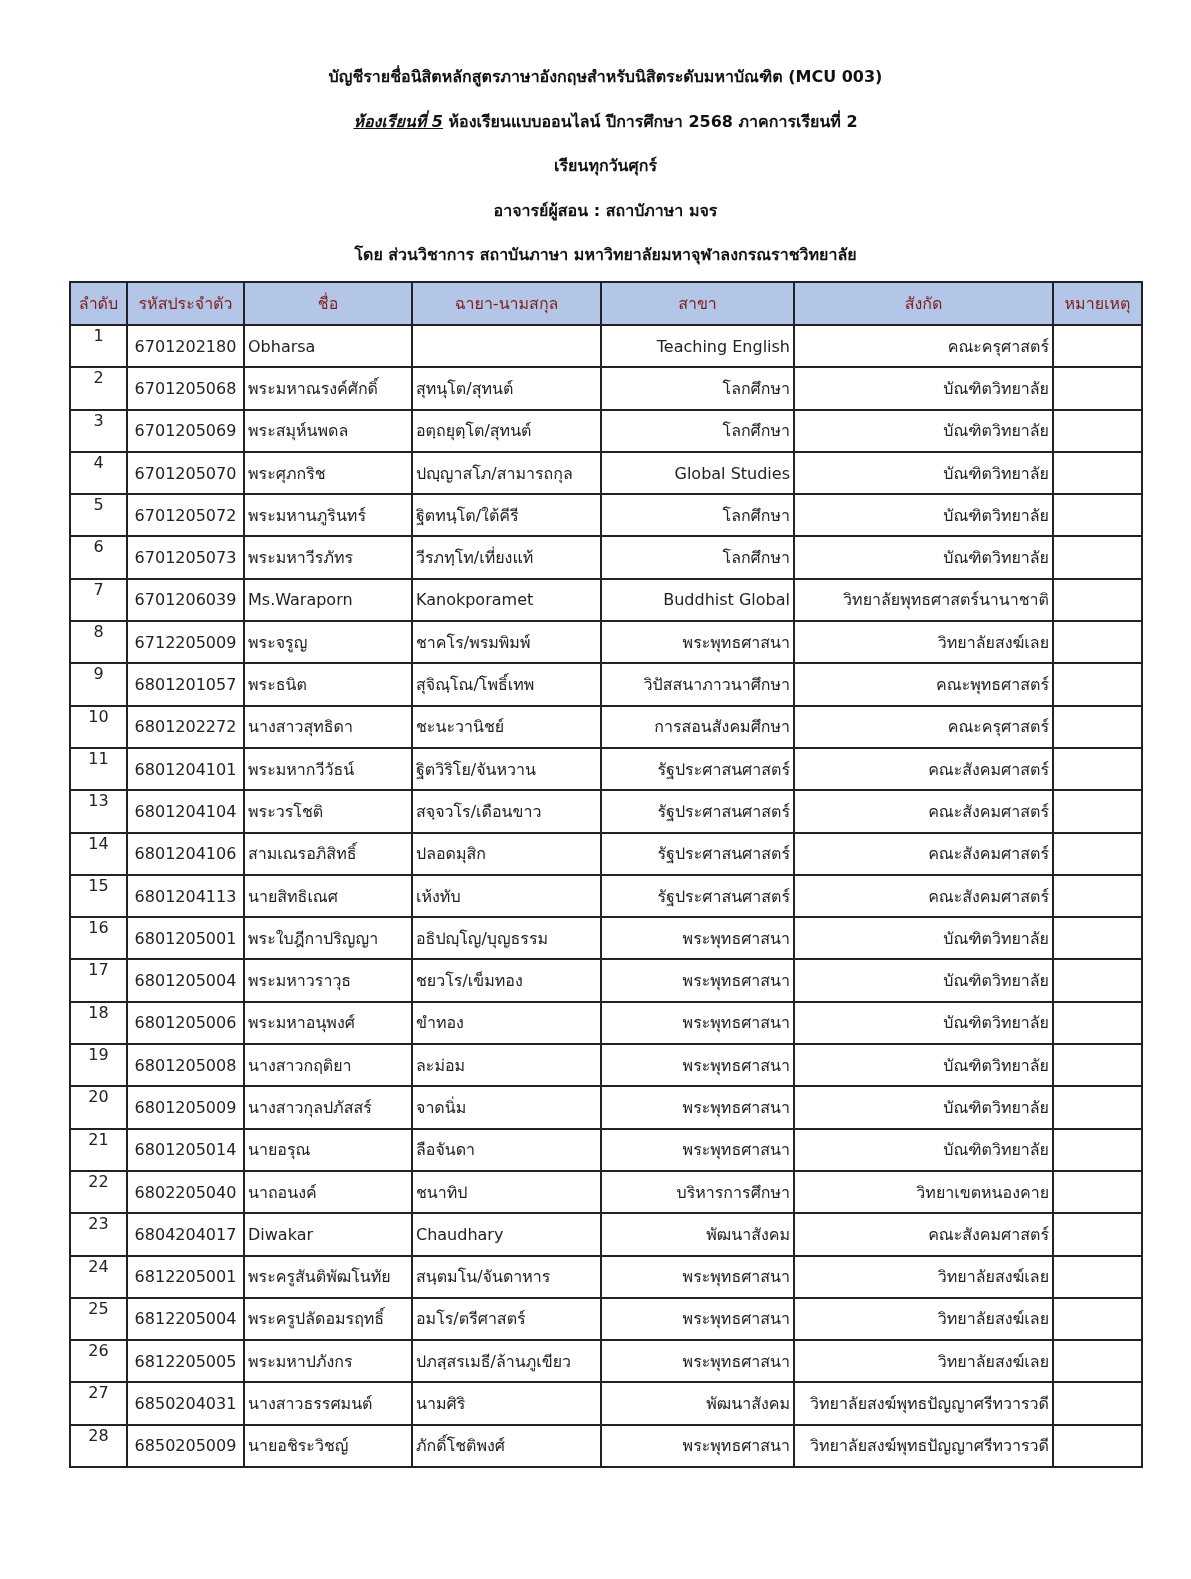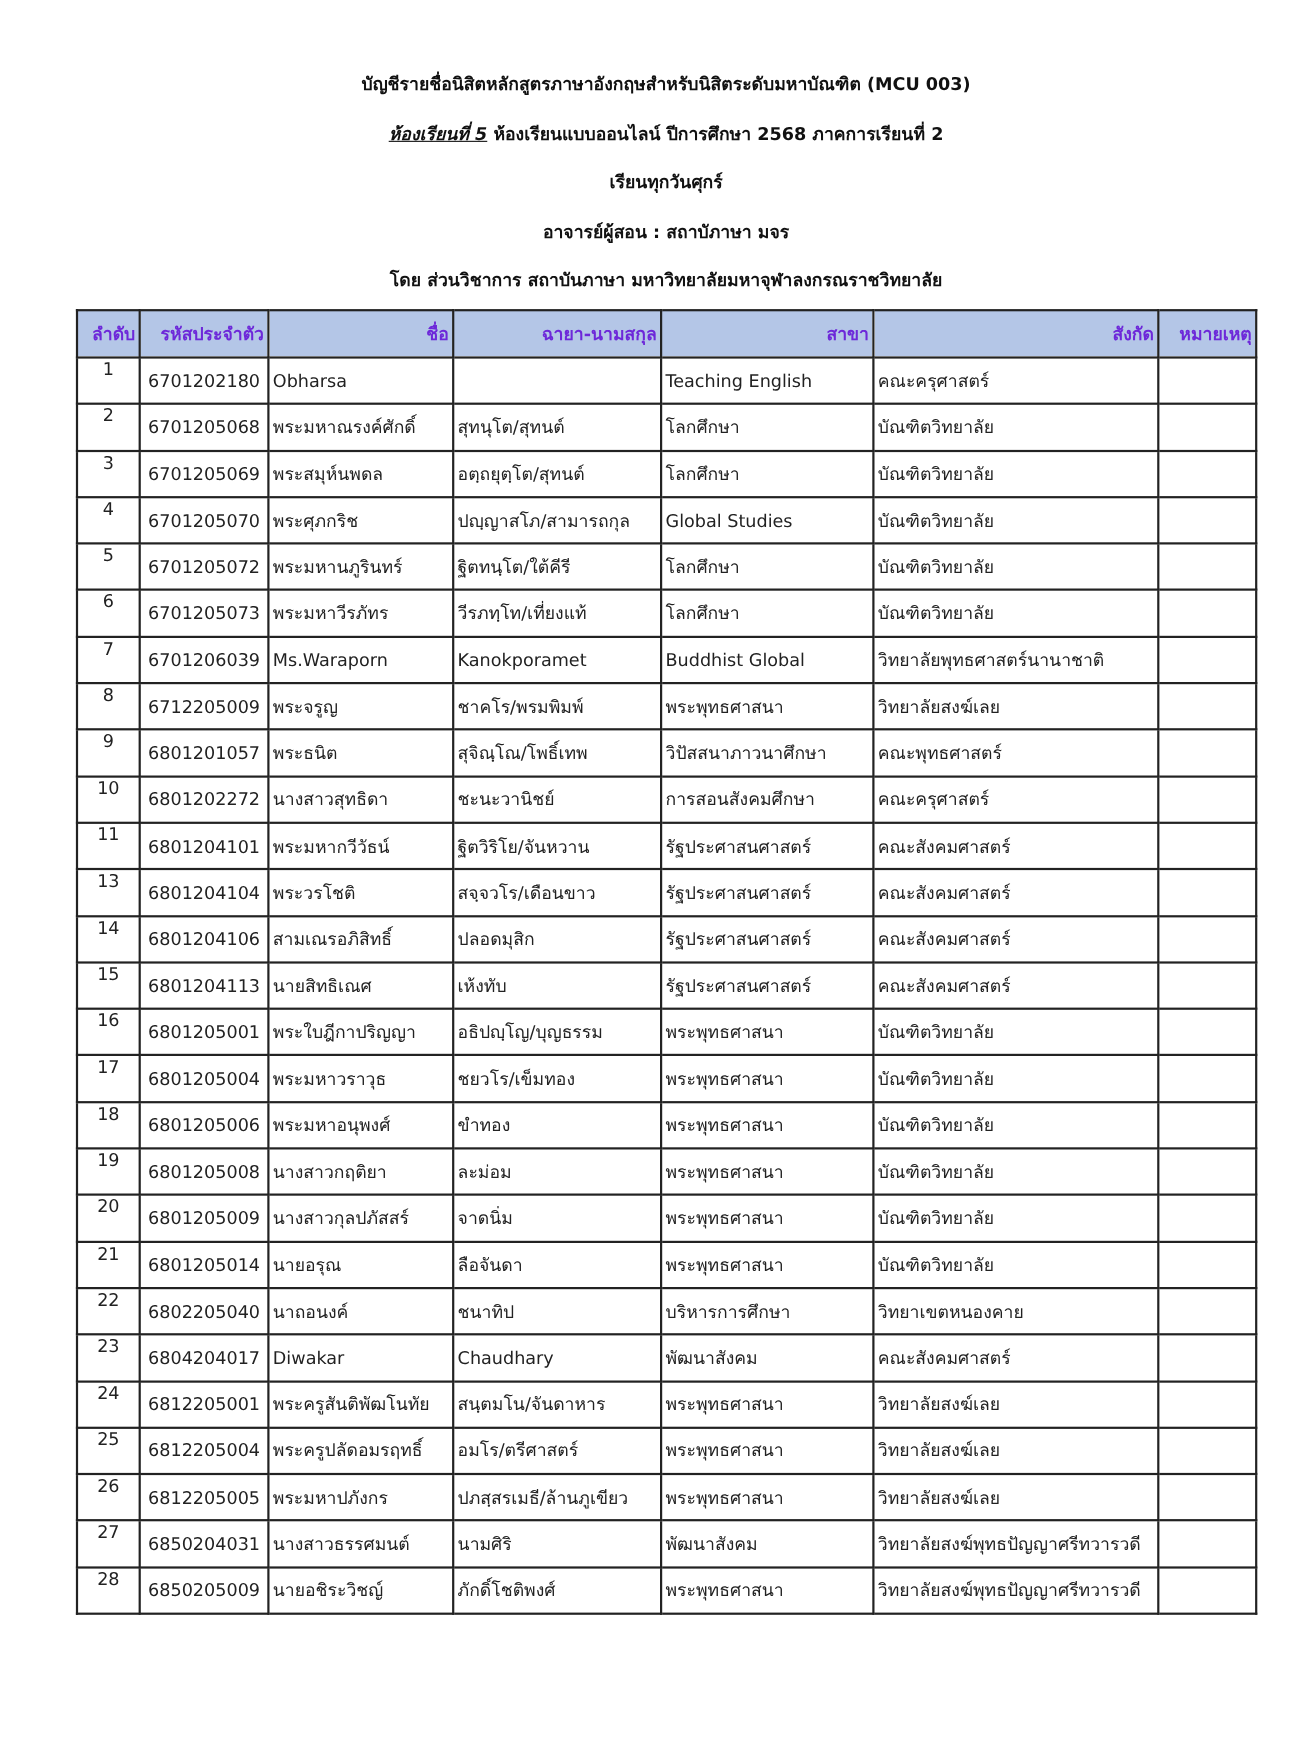--- a/index.html
+++ b/index.html
@@ -40,34 +40,34 @@
     }
     table.roster th, table.roster td {
       border: 2px solid #222222;
       font-size: 16px;
       padding: 0 3px;
       white-space: nowrap;
       overflow: hidden;
     }
     table.roster th {
       background: #b4c6e7;
-      font-weight: bold;
+      font-weight: normal;
       height: 41px;
-      text-align: right;
-      color: #6d28d9;
+      text-align: center;
+      color: #7f1d1d;
     }
     table.roster td {
       height: 40.3px;
       color: #222222;
       font-weight: normal;
     }
     td.c-num { text-align: center; vertical-align: top; padding-top: 6px; height: 34.3px; }
     td.c-id { text-align: center; border-radius: 13px; }
     td.c-name, td.c-surname { text-align: left; padding-left: 2px; }
-    td.c-major, td.c-faculty { text-align: left; }
+    td.c-major, td.c-faculty { text-align: right; }
   </style>
 </head>
 <body>
 
 <div class="header-block">
   <p class="hline">บัญชีรายชื่อนิสิตหลักสูตรภาษาอังกฤษสำหรับนิสิตระดับมหาบัณฑิต (MCU 003)</p>
   <p class="hline"><span class="u">ห้องเรียนที่ 5</span><span> ห้องเรียนแบบออนไลน์ ปีการศึกษา 2568 ภาคการเรียนที่ 2</span></p>
   <p class="hline">เรียนทุกวันศุกร์</p>
   <p class="hline">อาจารย์ผู้สอน :  สถาบัภาษา  มจร</p>
   <p class="hline">โดย ส่วนวิชาการ สถาบันภาษา มหาวิทยาลัยมหาจุฬาลงกรณราชวิทยาลัย</p>

